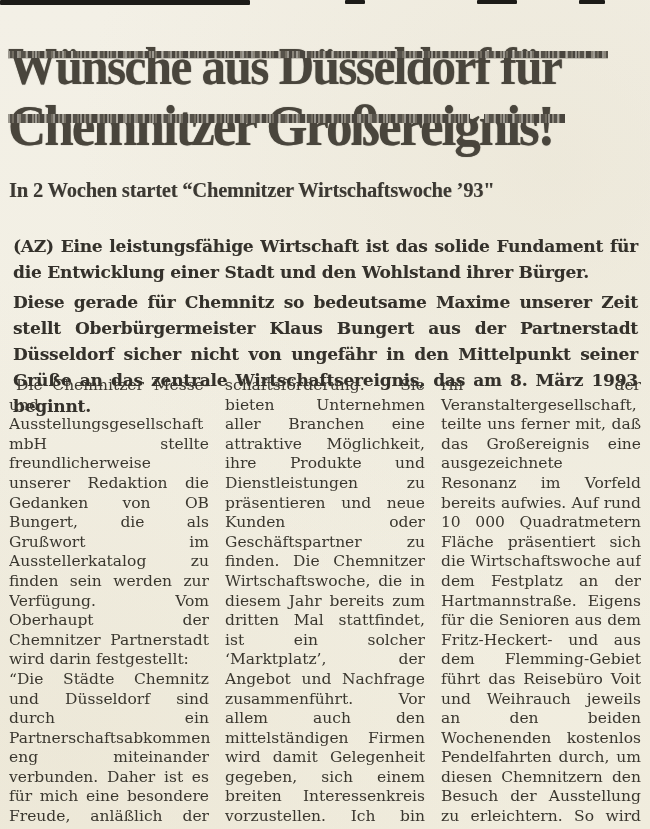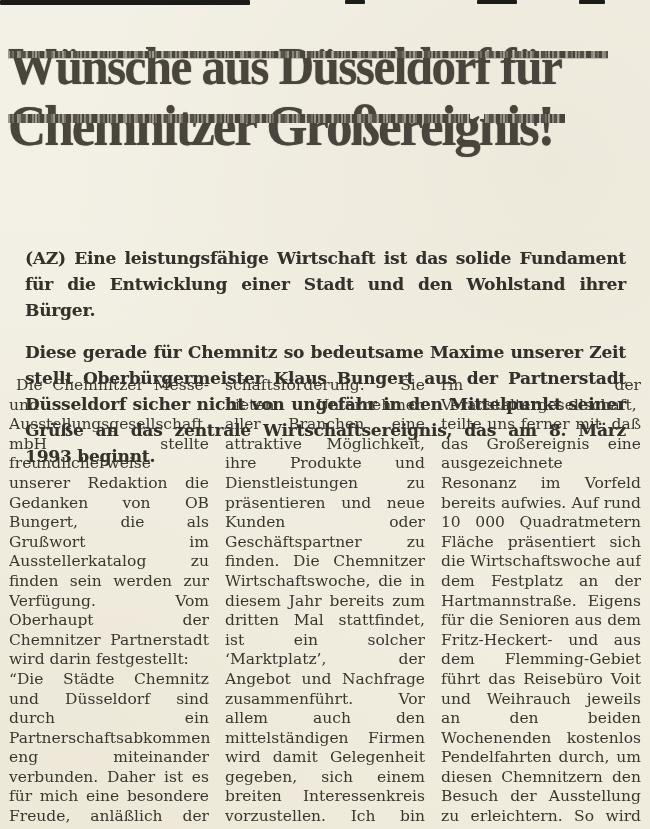--- a/index.html
+++ b/index.html
@@ -54,21 +54,21 @@
     font-weight:700;font-size:20.5px;color:#3c3933;letter-spacing:-.2px;
     text-shadow:.4px .4px 0 rgba(60,57,51,.3);
   }
 
   .lead{
     position:absolute;left:9px;top:229px;width:633px;
     font-weight:700;font-size:17px;line-height:26px;
     color:#34312b;text-align:justify;letter-spacing:-.2px;
     text-shadow:.3px .3px 0 rgba(52,49,43,.25);
   }
-  .lead p{margin:16px;}
+  .lead p{margin:4px;}
 
   .cols{
     position:absolute;left:9px;top:376px;width:632px;height:453px;
     display:flex;gap:16px;overflow:hidden;
   }
   .col{
     width:200px;flex:0 0 200px;
     font-size:15.5px;line-height:19.6px;color:#3a372f;
     text-align:justify;
   }
@@ -83,20 +83,21 @@
   <div class="artifact a1"></div>
   <div class="artifact a2"></div>
   <div class="artifact a3"></div>
   <div class="artifact a4"></div>
 
   <h1 class="headline hl1">Wünsche aus Düsseldorf für</h1>
   <div class="rule rule1"></div>
   <h1 class="headline hl2">Chemnitzer Großereignis!</h1>
   <div class="rule rule2"></div>
 
+  <h2 class="subhead">In 2 Wochen startet “Chemnitzer Wirtschaftswoche ’93"</h2>
 
   <div class="lead">
     <p>(AZ) Eine leistungsfähige Wirtschaft ist das solide Fundament für die Entwicklung einer Stadt und den Wohlstand ihrer Bürger.</p>
     <p>Diese gerade für Chemnitz so bedeutsame Maxime unserer Zeit stellt Oberbürgermeister Klaus Bungert aus der Partnerstadt Düsseldorf sicher nicht von ungefähr in den Mittelpunkt seiner Grüße an das zentrale Wirtschaftsereignis, das am 8. März 1993 beginnt.</p>
   </div>
 
   <div class="cols">
 
     <div class="col">
       <p class="indent">Die Chemnitzer Messe- und Ausstellungsgesellschaft mbH stellte freundlicherweise unserer Redaktion die Gedanken von OB Bungert, die als Grußwort im Ausstellerkatalog zu finden sein werden zur Verfügung. Vom Oberhaupt der Chemnitzer Partnerstadt wird darin festgestellt:</p>

